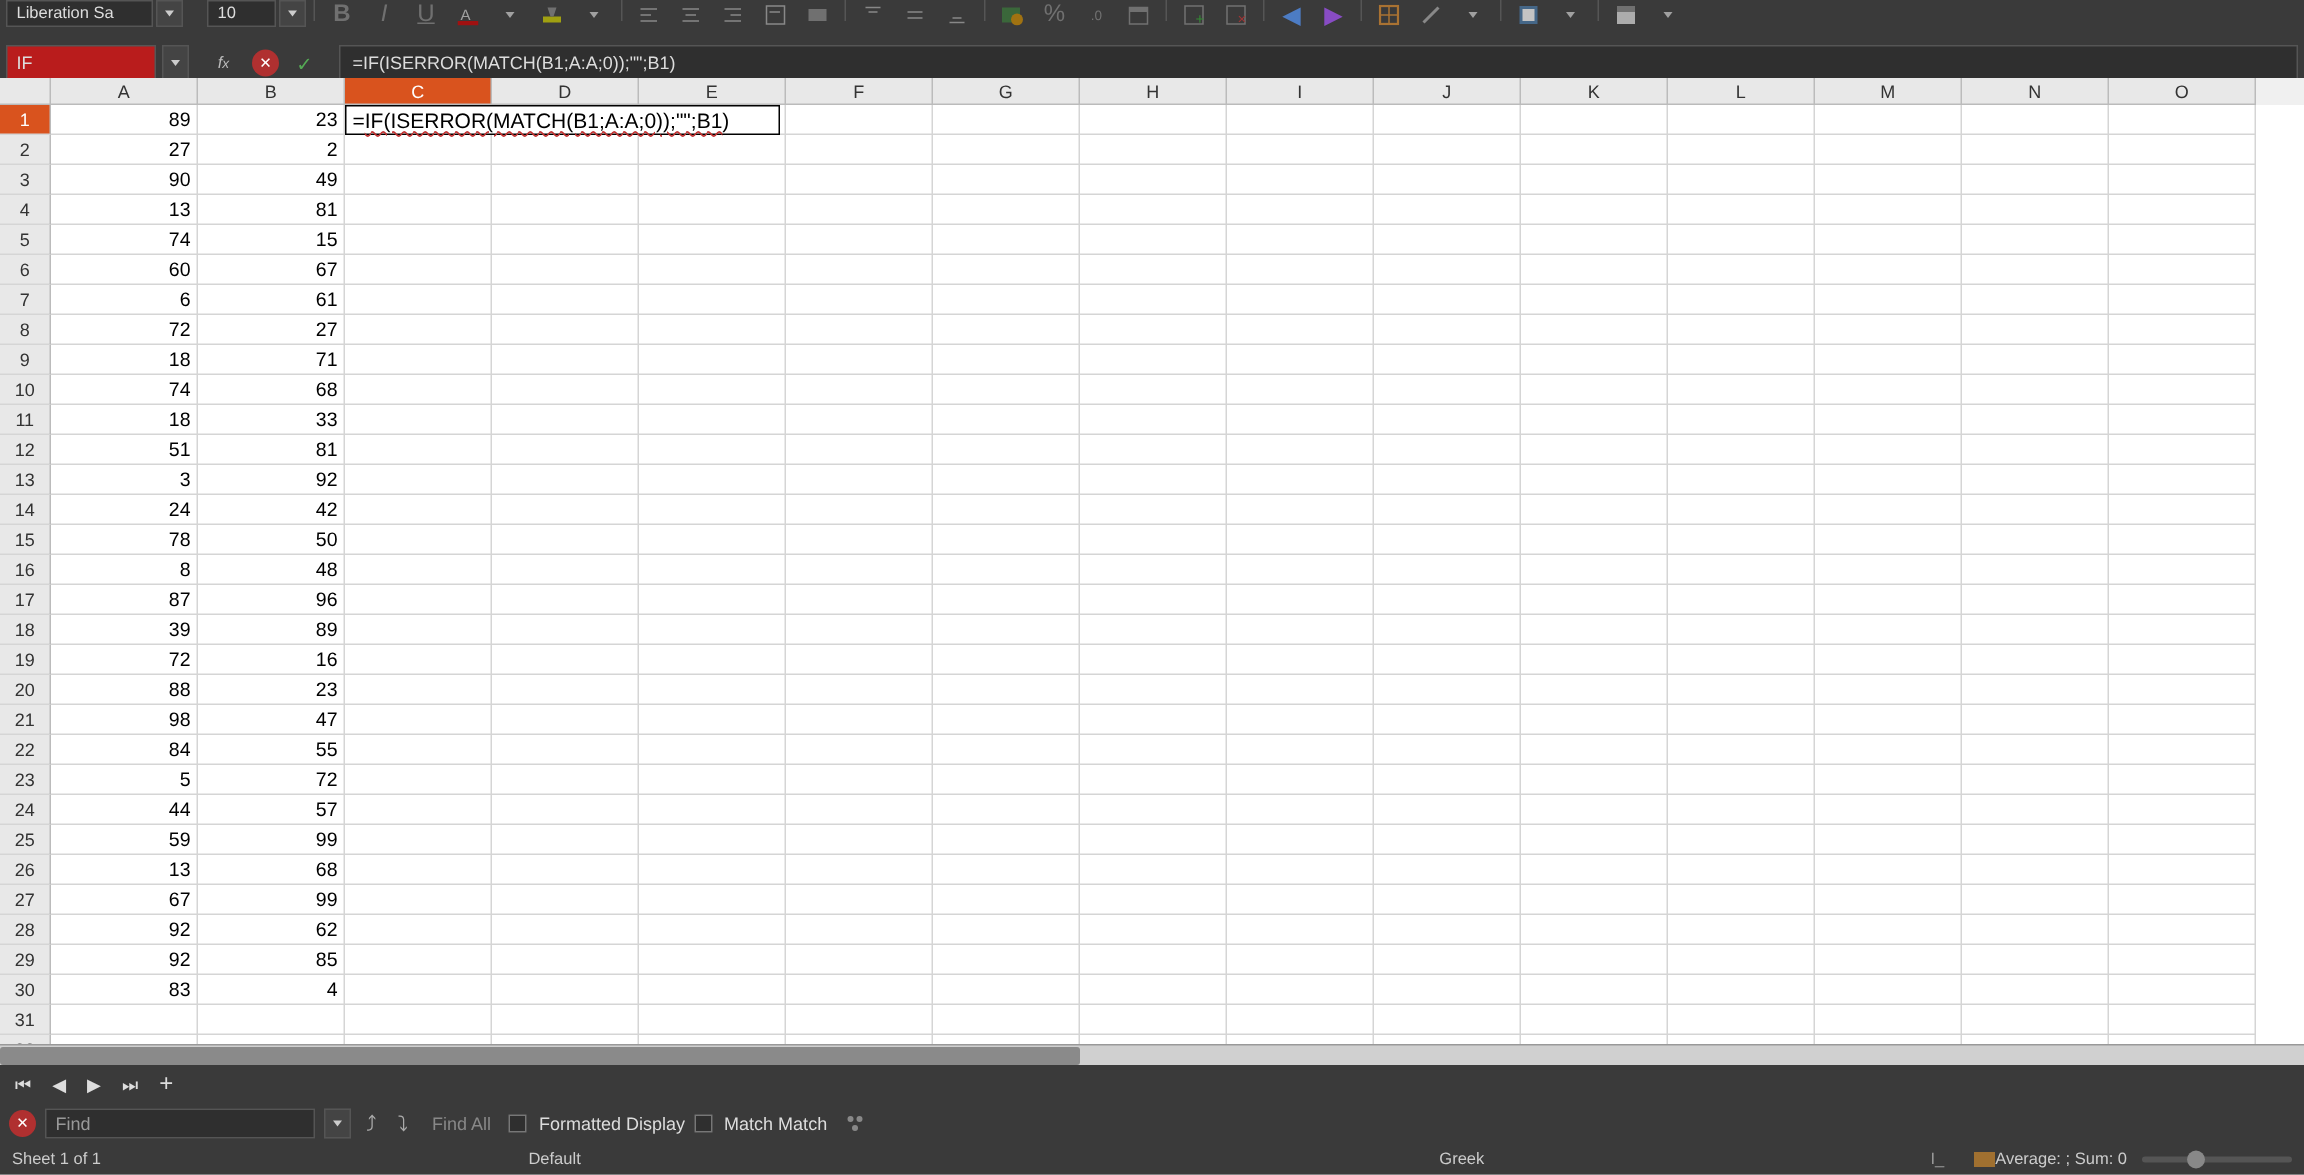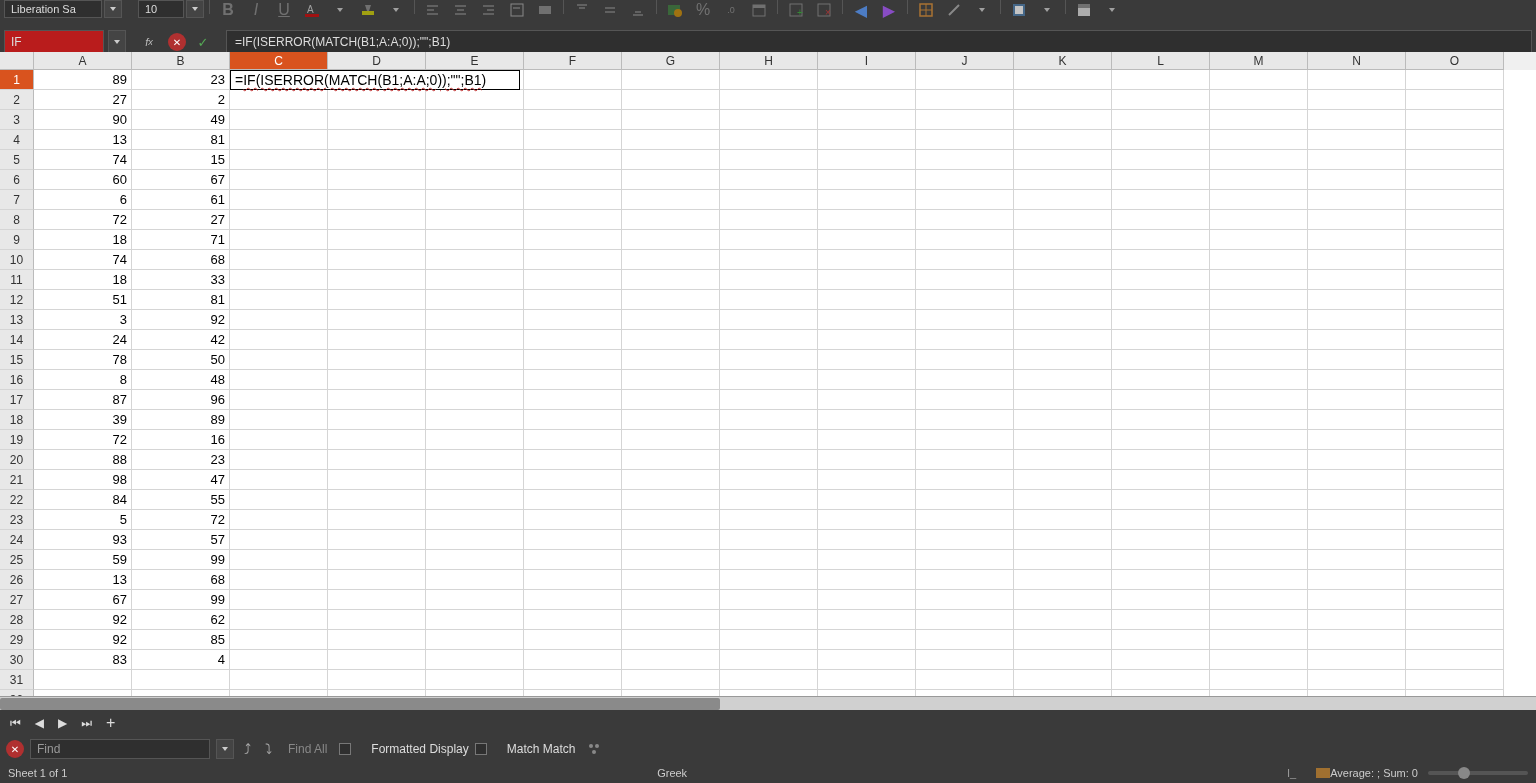--- a/index.html
+++ b/index.html
@@ -47,21 +47,21 @@
 .tabnav { color: #ddd; font-size: 12px; cursor: pointer; padding: 0 4px; }
 .sheet-tab { padding: 2px 14px; color: #ddd; font-size: 12px; border-bottom: 2px solid #888; cursor: pointer; margin-top: 38px; }
 
 
 .find-bar { position: absolute; left: 0; right: 0; bottom: 20px; height: 28px; background: #3a3a3a; display: flex; align-items: center; padding: 0 6px; gap: 6px; }
 .close-find { width: 18px; height: 18px; background: #b03030; border-radius: 9px; display: flex; align-items: center; justify-content: center; color: #fff; font-size: 10px; cursor: pointer; }
 .find-input { width: 180px; height: 20px; background: #2f2f2f; border: 1px solid #555; color: #999; font-size: 12px; padding: 0 6px; display: flex; align-items: center; }
 .find-dd { width: 18px; height: 20px; background: #444; display: flex; align-items: center; justify-content: center; border: 1px solid #555; cursor: pointer; }
 .find-arrow { color: #aaa; font-size: 14px; cursor: pointer; padding: 0 4px; }
 .find-btn { color: #888; font-size: 12px; padding: 0 6px; }
-.chk-label { display: flex; align-items: center; gap: 20px; color: #ddd; font-size: 12px; }
+.chk-label { display: flex; align-items: center; gap: 8px; color: #ddd; font-size: 12px; }
 .chkbox { width: 12px; height: 12px; border: 1px solid #777; background: #2f2f2f; }
 
 
 .status-bar { position: absolute; left: 0; right: 0; bottom: 0; height: 20px; background: #3a3a3a; display: flex; align-items: center; padding: 0 8px; color: #ccc; font-size: 11px; }
 .status-left { flex: 0 0 auto; }
 .status-center1 { flex: 1; text-align: center; }
 .status-center2 { flex: 1; text-align: center; }
 .status-right { flex: 0 0 auto; margin-left: auto; display: flex; align-items: center; gap: 10px; }
 .zoom-slider { width: 100px; height: 4px; background: #555; position: relative; border-radius: 2px; }
 .zoom-thumb { position: absolute; top: -4px; left: 30px; width: 12px; height: 12px; background: #888; border-radius: 6px; }
@@ -676,21 +676,21 @@
           <div class="cell"></div>
           <div class="cell"></div>
           <div class="cell"></div>
           <div class="cell"></div>
           <div class="cell"></div>
           <div class="cell"></div>
           <div class="cell"></div>
           <div class="cell"></div>
         </div>
         <div class="cell-row">
-          <div class="cell num">93</div>
+          <div class="cell num">44</div>
           <div class="cell num">57</div>
           <div class="cell"></div>
           <div class="cell"></div>
           <div class="cell"></div>
           <div class="cell"></div>
           <div class="cell"></div>
           <div class="cell"></div>
           <div class="cell"></div>
           <div class="cell"></div>
           <div class="cell"></div>
@@ -872,20 +872,21 @@
       <svg width="14" height="14">
         <circle cx="4" cy="4" r="2" fill="#aaa"></circle>
         <circle cx="10" cy="4" r="2" fill="#aaa"></circle>
         <circle cx="7" cy="10" r="2" fill="#aaa"></circle>
       </svg>
     </div>
 </div>
 
 <div class="status-bar">
   <div class="status-left">Sheet 1 of 1</div>
+  <div class="status-center1">Default</div>
   <div class="status-center2">Greek</div>
   <div style="margin:0 10px;color:#999;">I_</div>
   <div class="insig"></div>
   <div class="status-right">
     <span>Average: ; Sum: 0</span>
     <div class="zoom-slider">
         <div class="zoom-thumb"></div>
       </div>
   </div>
 </div>

